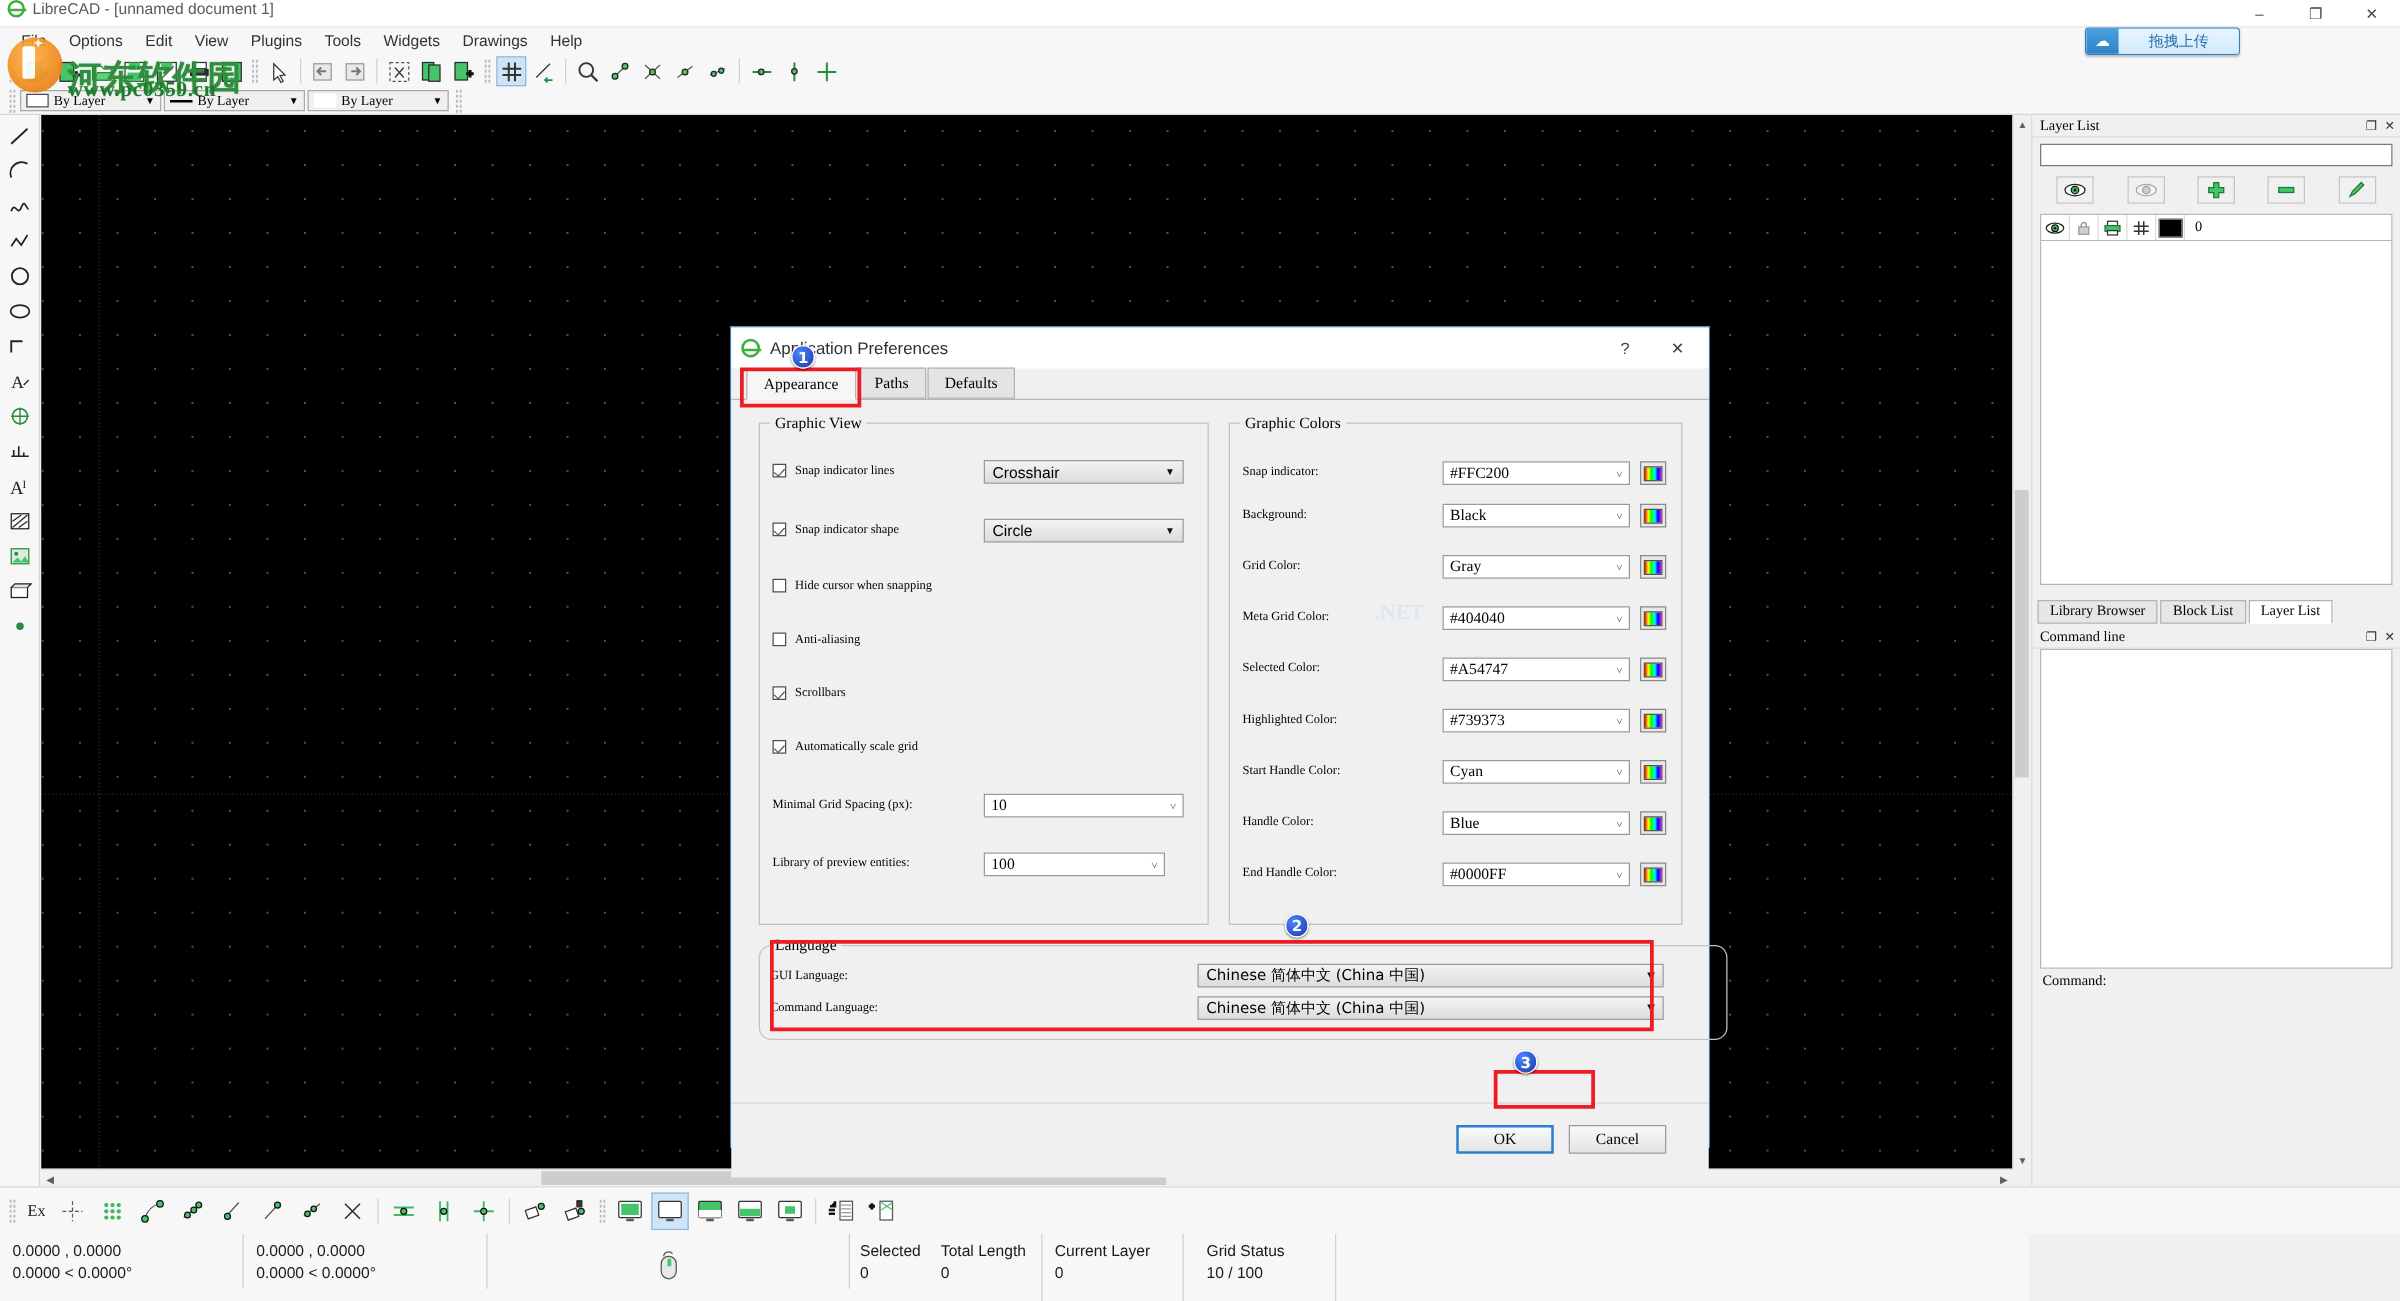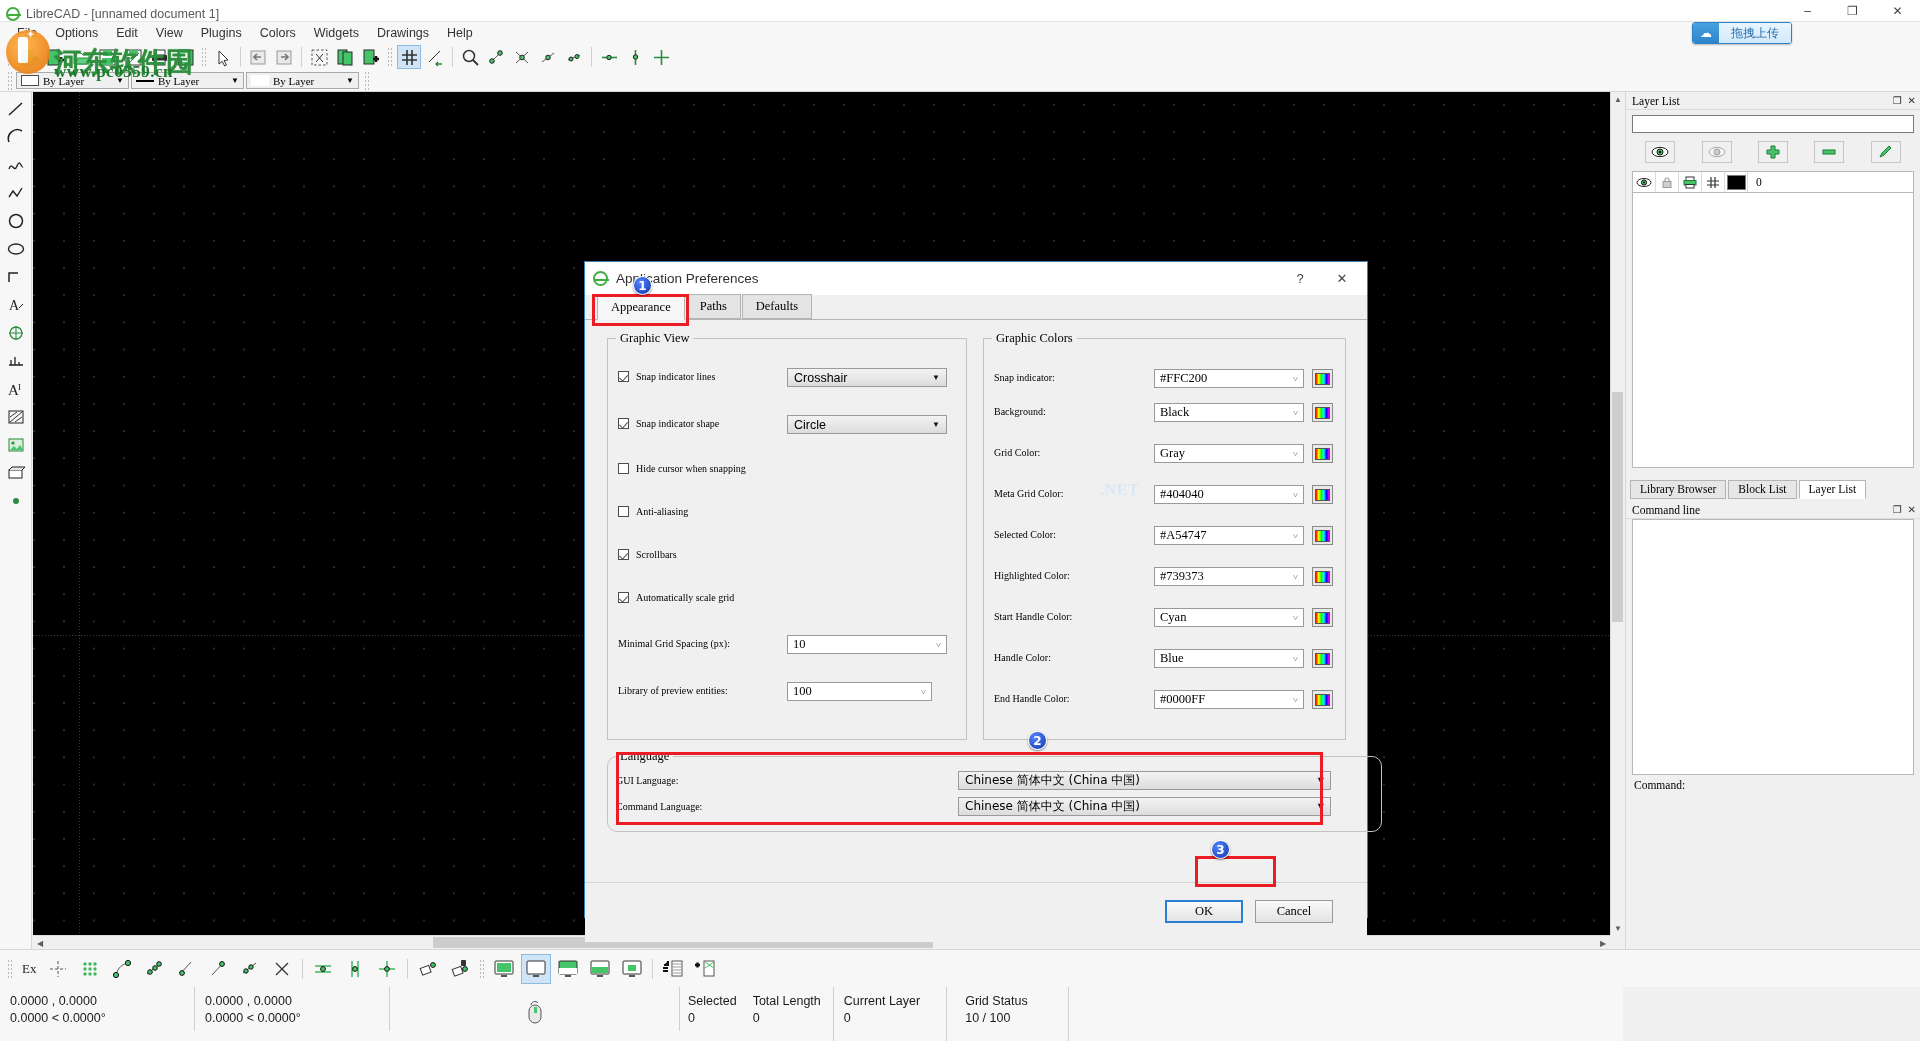--- a/index.html
+++ b/index.html
@@ -7,21 +7,21 @@
   body {
     width:1920px; height:1041px; overflow:hidden;
     font-family:"Liberation Sans", sans-serif;
     background:#f0f0f0; position:relative;
     -webkit-font-smoothing:none;
   }
 
   
   #titlebar {
     height:22px; background:#ffffff; border-bottom:1px solid #e4e4e4;
-    display:flex; align-items:flex-end; padding-left:6px; position:relative;
+    display:flex; align-items:flex-start; padding-left:6px; position:relative;
   }
   #titlebar .app-ico {
     width:14px; height:14px; margin-right:6px; border-radius:50%;
     border:2px solid #3fae3f; position:relative; flex:none;
   }
   #titlebar .app-ico::after {
     content:""; position:absolute; left:-1px; top:5px; width:14px; height:2px; background:#3fae3f;
   }
   #titlebar .t-text { font-size:12.5px; color:#5a5a5a; }
   .wbtns { position:absolute; right:0; top:0; height:22px; display:flex; }
@@ -45,21 +45,21 @@
   .wm-cn { position:absolute; left:48px; top:16px; font-size:27px; font-weight:bold; color:#2f8f3f;
            font-family:"DejaVu Sans", sans-serif; letter-spacing:1px; text-shadow:0 0 1px #2f8f3f; }
   .wm-url { position:absolute; left:48px; top:34px; font-size:17px; font-weight:bold; color:#1f7a2f;
            font-family:"Liberation Serif", serif; letter-spacing:.5px; }
 
   
   #uploadbtn { position:absolute; right:128px; top:22px; height:22px; display:flex; align-items:center;
       border-radius:3px; overflow:hidden; border:1px solid #2b82c9; box-shadow:0 1px 2px rgba(0,0,0,.25); }
   #uploadbtn .up-ic { width:26px; height:22px; background:linear-gradient(#4aa3e0,#2b82c9);
       color:#fff; display:flex; align-items:center; justify-content:center; font-size:12px; }
-  #uploadbtn .up-tx { padding:0 12px; height:22px; line-height:22px; font-size:12px; color:#2b6ea8;
+  #uploadbtn .up-tx { padding:0 24px; height:22px; line-height:22px; font-size:12px; color:#2b6ea8;
       background:linear-gradient(#eaf6ff,#cfe9fb); font-family:"DejaVu Sans", sans-serif; }
 
   
   #toolbar1 { height:26px; background:#f7f7f7; display:flex; align-items:center; padding-left:4px; }
   #toolbar2 { height:22px; background:#f7f7f7; display:flex; align-items:center; padding-left:4px;
               border-bottom:1px solid #d7d7d7; }
   .grip { width:6px; height:20px; margin:0 3px; flex:none;
           background-image:radial-gradient(#b9b9b9 35%, transparent 36%);
           background-size:3px 4px; }
   .tbtn { width:24px; height:24px; margin:0 1px; display:flex; align-items:center; justify-content:center;
@@ -223,21 +223,21 @@
     <div class="wbtn close">✕</div>
   </div>
 </div>
 
 <div id="menubar">
   <div class="mi">File</div>
   <div class="mi">Options</div>
   <div class="mi">Edit</div>
   <div class="mi">View</div>
   <div class="mi">Plugins</div>
-  <div class="mi">Colors</div>
+  <div class="mi">Tools</div>
   <div class="mi">Widgets</div>
   <div class="mi">Drawings</div>
   <div class="mi">Help</div>
 </div>
 
 <div id="uploadbtn">
   <div class="up-ic">☁</div>
   <div class="up-tx">拖拽上传</div>
 </div>
 

